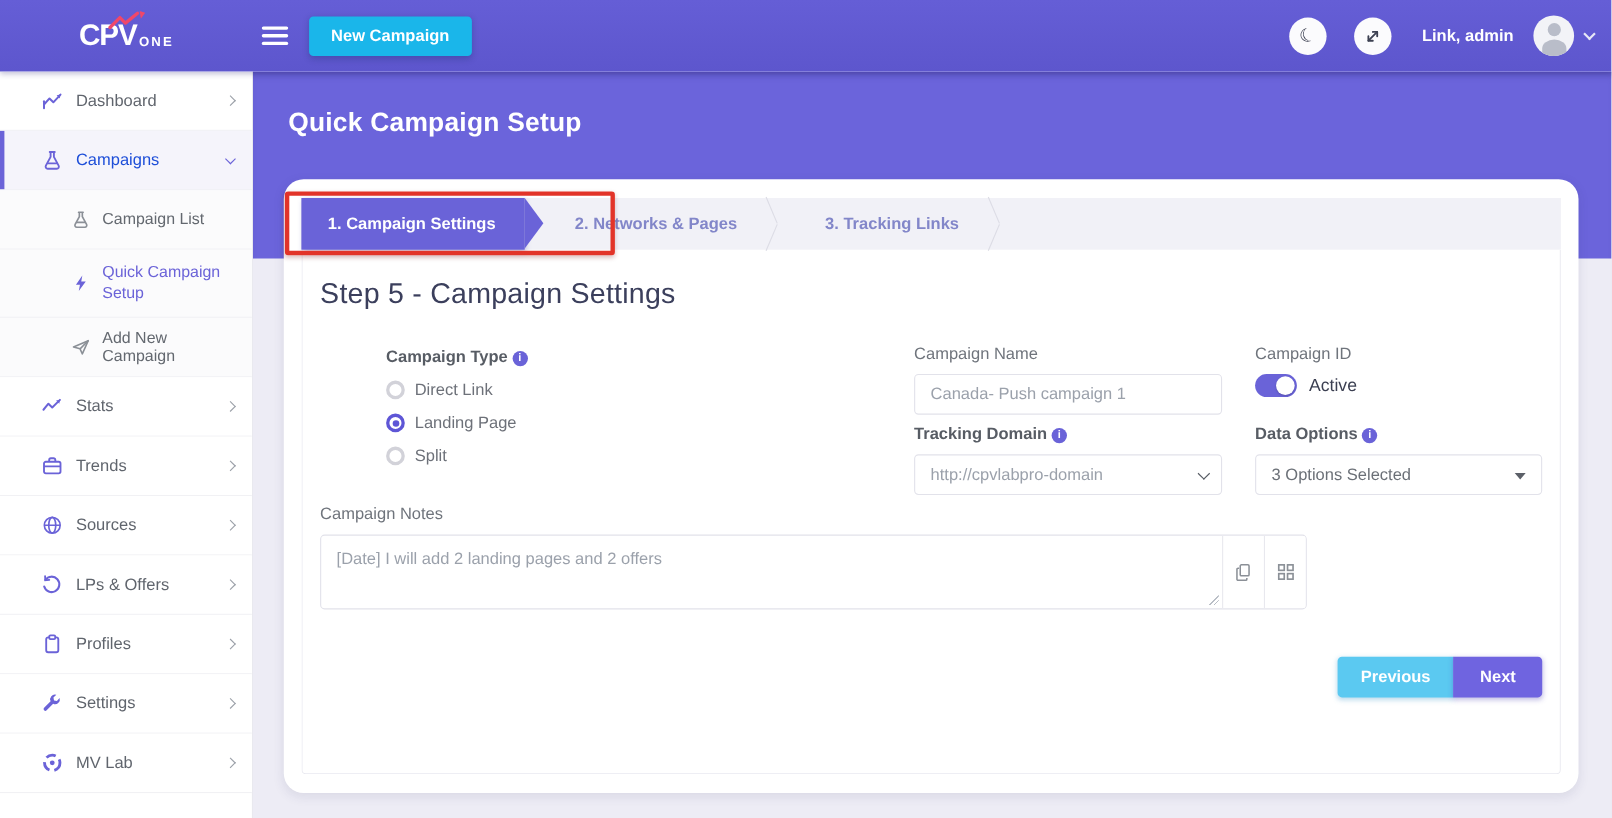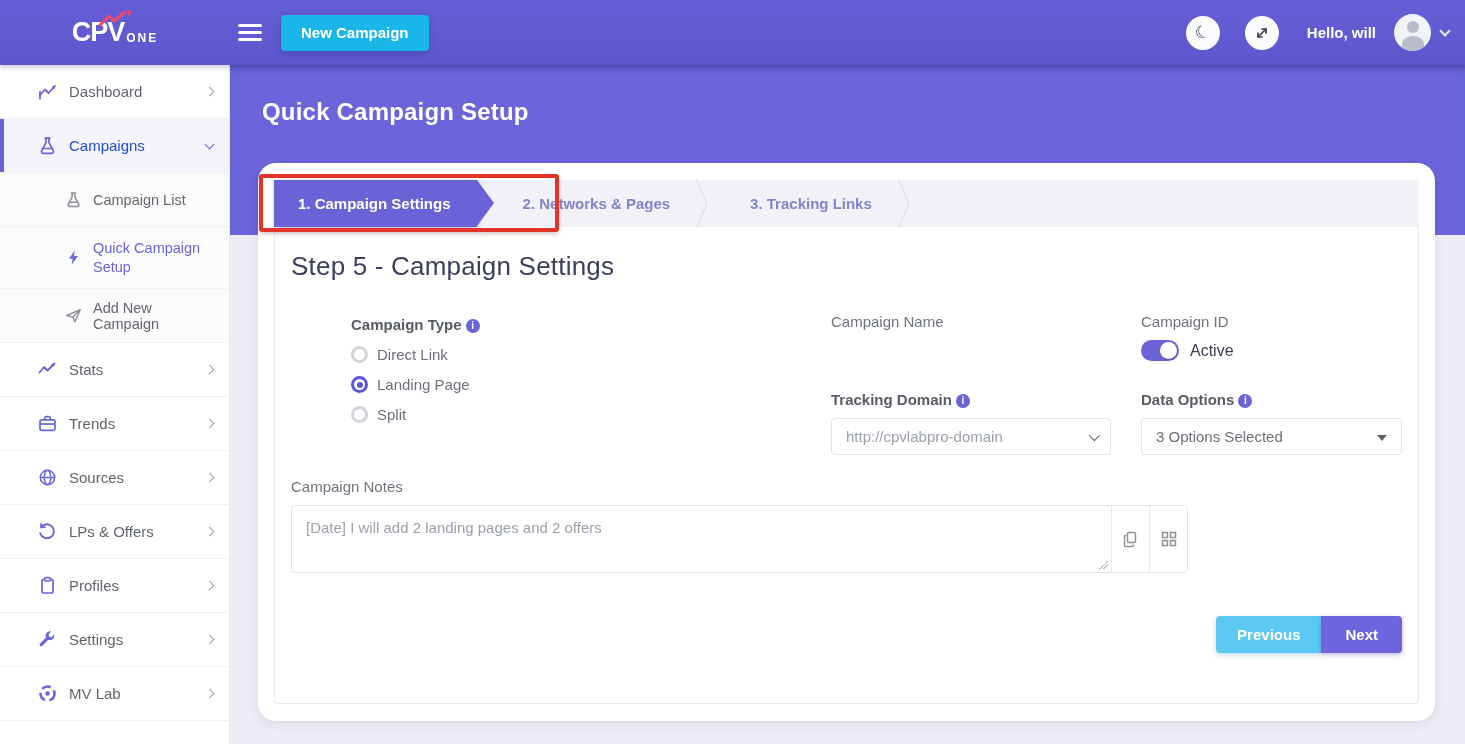--- a/index.html
+++ b/index.html
@@ -88,21 +88,21 @@
 
   .form-grid { display:grid; grid-template-columns:510px 280px auto; column-gap:30px; align-items:start; }
   .flabel { display:block; font-size:15px; color:#6f747c; margin-bottom:10px; }
   .flabel.strong { color:#575c64; font-weight:700; }
   .info-icon { display:inline-block; width:14px; height:14px; border-radius:50%; background:#6a63d8;
             color:#fff; font-size:10px; font-weight:700; text-align:center; line-height:14px;
             margin-left:4px; vertical-align:1px; cursor:pointer; }
   .info-icon::after { content:'i'; }
   .tinput { width:100%; height:37px; border:1px solid #e2e2ea; border-radius:4px; padding:0 14px;
             font-size:15px; color:#9ba1ab; font-family:inherit; background:#fff; outline:none; }
-  .field { margin-bottom:23px; }
+  .field { margin-bottom:9px; }
 
   .id-toggle-row { display:flex; justify-content:space-between; align-items:flex-end; }
   .id-input { width:125px; height:37px; background:#ededf2; border:1px solid #e4e4ea; border-radius:4px;
             text-align:center; font-size:15px; color:#8f95a0; font-family:inherit; outline:none; }
   .toggle-group { display:flex; align-items:center; margin-bottom:7px; }
   .toggle { width:38px; height:21px; border-radius:11px; background:#6a63d8; position:relative; cursor:pointer; }
   .toggle::after { content:''; position:absolute; top:2px; right:2px; width:17px; height:17px;
             border-radius:50%; background:#fff; box-shadow:0 1px 2px rgba(0,0,0,.2); }
   .toggle-label { font-size:16px; color:#3b3f51; margin-left:11px; }
 
@@ -171,21 +171,21 @@
       </div>
       <div class="circle-btn">
         <span>
           <svg width="16" height="16" viewBox="0 0 16 16" fill="none" stroke="#3d4152" stroke-width="1.7" stroke-linecap="round" stroke-linejoin="round">
             <line x1="4" y1="12" x2="12" y2="4"></line>
             <polyline points="8,4 12,4 12,8"></polyline>
             <polyline points="4,8 4,12 8,12"></polyline>
           </svg>
         </span>
       </div>
-      <span class="greeting">Hello, will</span>
+      <span class="greeting">Link, admin</span>
       <div class="avatar"></div>
       <span class="caret-down-white"></span>
     </div>
   </div>
 
   <div class="shell">
 
     <div class="sidebar">
 
       <div class="nav-item">
@@ -336,20 +336,21 @@
           <div class="wsep"></div>
         </div>
 
         <div class="panel">
           <div class="step-heading">Step 5 - Campaign Settings</div>
 
           <div class="form-grid">
 
             <div class="field">
               <label class="flabel">Campaign Name</label>
+              <input class="tinput" type="text" value="Canada- Push campaign 1" style="">
             </div>
 
             <div class="field">
               <label class="flabel">Campaign ID</label>
               <div class="id-toggle-row">
                 <div class="toggle-group">
                   <div class="toggle"></div>
                   <span class="toggle-label">Active</span>
                 </div>
               </div>

